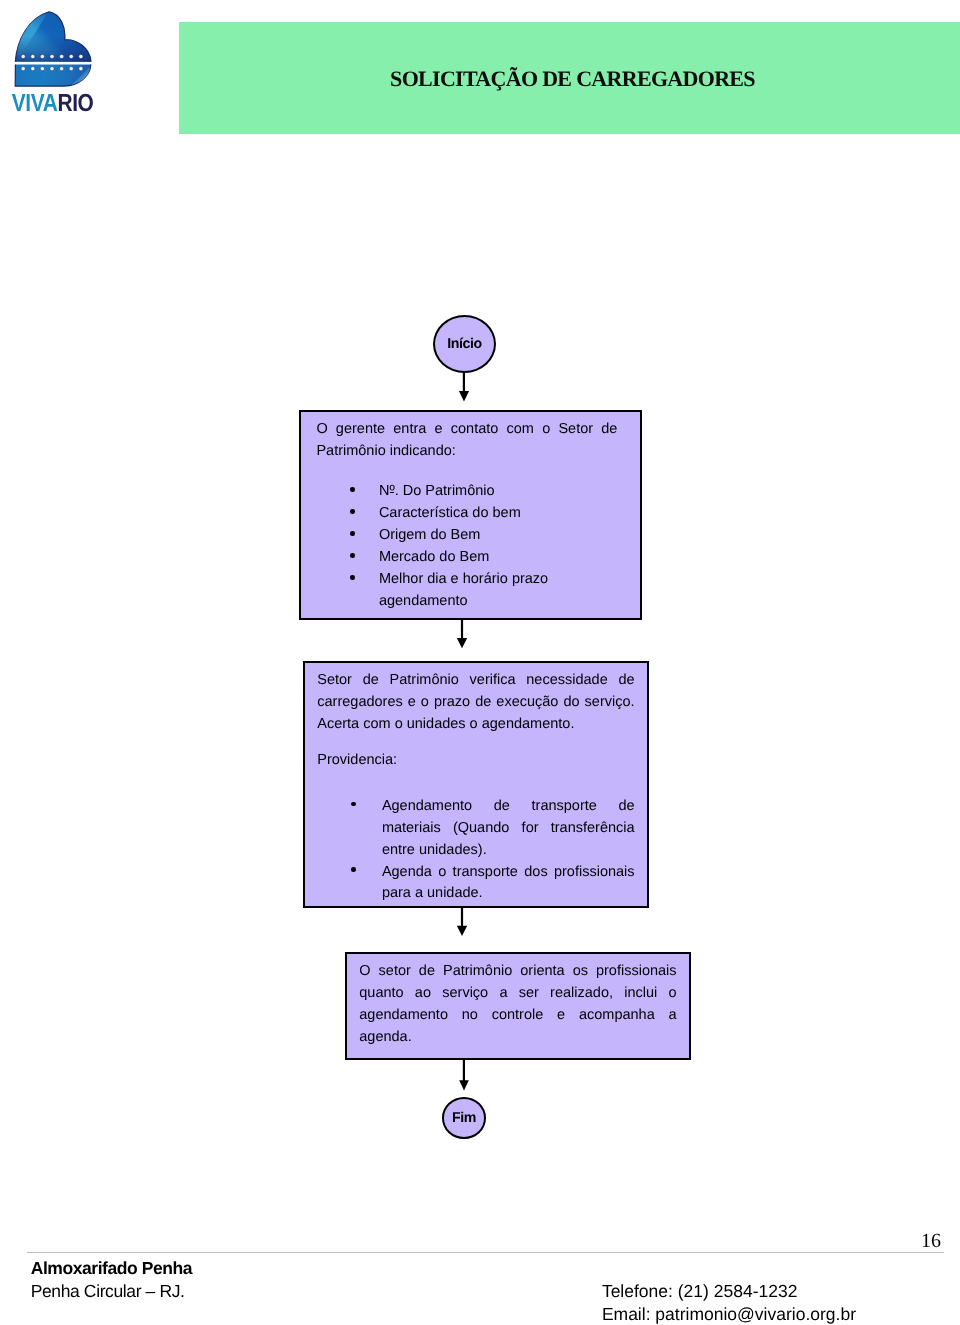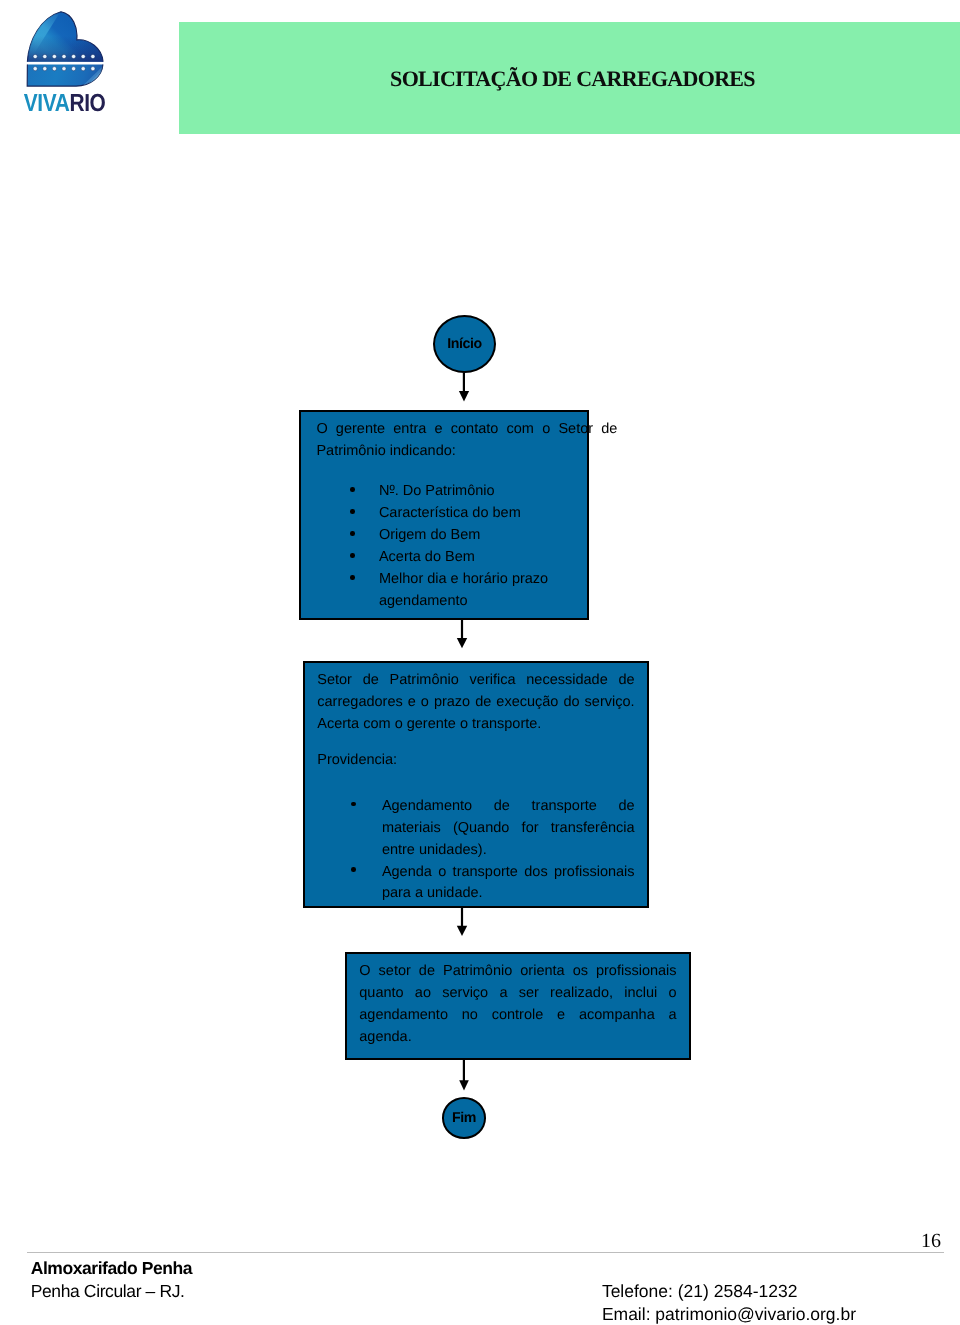--- a/index.html
+++ b/index.html
@@ -5,25 +5,25 @@
   html,body{margin:0;padding:0;}
   body{width:960px;height:1325px;background:#ffffff;position:relative;overflow:hidden;
        font-family:"Liberation Sans",sans-serif;-webkit-font-smoothing:antialiased;text-rendering:geometricPrecision;}
   .page{position:absolute;left:0;top:0;width:960px;height:1325px;}
 
   
   .title-bar{position:absolute;left:179px;top:21.8px;width:787px;height:112px;background:#86efac;}
   .title-text{position:absolute;left:0;right:0;top:2px;bottom:0;display:flex;align-items:center;justify-content:center;
       font-family:"Liberation Serif",serif;font-weight:bold;font-size:22px;letter-spacing:-0.69px;color:#0d0d0d;
       box-sizing:border-box;}
-  .logo{position:absolute;left:0px;top:0px;width:110px;height:125px;padding-left:12px;}
+  .logo{position:absolute;left:0px;top:0px;width:110px;height:125px;}
 
   
   .flow{position:absolute;left:0;top:0;width:960px;height:1325px;}
-  .node{position:absolute;box-sizing:border-box;border:2.3px solid #000;background:#0369a1;}
+  .node{position:absolute;box-sizing:border-box;border:2.3px solid #000;background:#c4b5fd;}
   .term{border-radius:50%;display:flex;align-items:center;justify-content:center;
         font-size:14.2px;font-weight:bold;color:#000;}
   .term span{display:block;letter-spacing:-0.45px;margin-right:-0.45px;}
   .boxtext{position:absolute;font-size:14.5px;line-height:21.9px;color:#000;text-align:justify;
            text-justify:inter-word;}
   .boxtext p{margin:0;}
   .boxtext p.gap{height:18.4px;line-height:18.4px;}
   .boxtext p.gap-s{height:14.1px;line-height:14.1px;}
   .boxtext p.gap-l{height:23.9px;line-height:23.9px;}
   .bullets{list-style:none;margin:0;padding:0;}
@@ -139,37 +139,37 @@
 
   <div class="title-bar">
     <div class="title-text">SOLICITAÇÃO DE CARREGADORES</div>
   </div>
 
   <div class="flow">
     <div class="node term" style="left:432.8px;top:314.6px;width:63px;height:58.2px;">
       <span>Início</span>
     </div>
 
-    <div class="node" style="left:298.9px;top:409.7px;width:290px;height:210.4px;">
+    <div class="node" style="left:298.9px;top:409.7px;width:343px;height:210.4px;">
       <div class="boxtext" style="left:15.5px;top:7.5px;width:301px;">
         <p>O gerente entra e contato com o Setor de Patrimônio indicando:</p>
         <p class="gap"></p>
         <ul class="bullets left">
             <li><span class="bul"></span><span>N<span class="ord">º</span>. Do Patrimônio</span></li>
             <li><span class="bul"></span><span>Característica do bem</span></li>
             <li><span class="bul"></span><span>Origem do Bem</span></li>
-            <li><span class="bul"></span><span>Acerta do Bem</span></li>
+            <li><span class="bul"></span><span>Mercado do Bem</span></li>
             <li><span class="bul"></span><span>Melhor dia e horário prazo agendamento</span></li>
           </ul>
       </div>
     </div>
 
     <div class="node" style="left:303.1px;top:660.9px;width:346px;height:247.5px;">
       <div class="boxtext" style="left:12.2px;top:7.3px;width:317.3px;">
-        <p>Setor de Patrimônio verifica necessidade de carregadores e o prazo de execução do serviço. Acerta com o gerente o transporte.</p>
+        <p>Setor de Patrimônio verifica necessidade de carregadores e o prazo de execução do serviço. Acerta com o unidades o agendamento.</p>
         <p class="gap gap-s"></p>
         <p>Providencia:</p>
         <p class="gap gap-l"></p>
         <ul class="bullets b2">
             <li><span class="bul"></span><span>Agendamento de transporte de materiais (Quando for transferência entre unidades).</span></li>
             <li><span class="bul"></span><span>Agenda o transporte dos profissionais para a unidade.</span></li>
           </ul>
       </div>
     </div>
 

